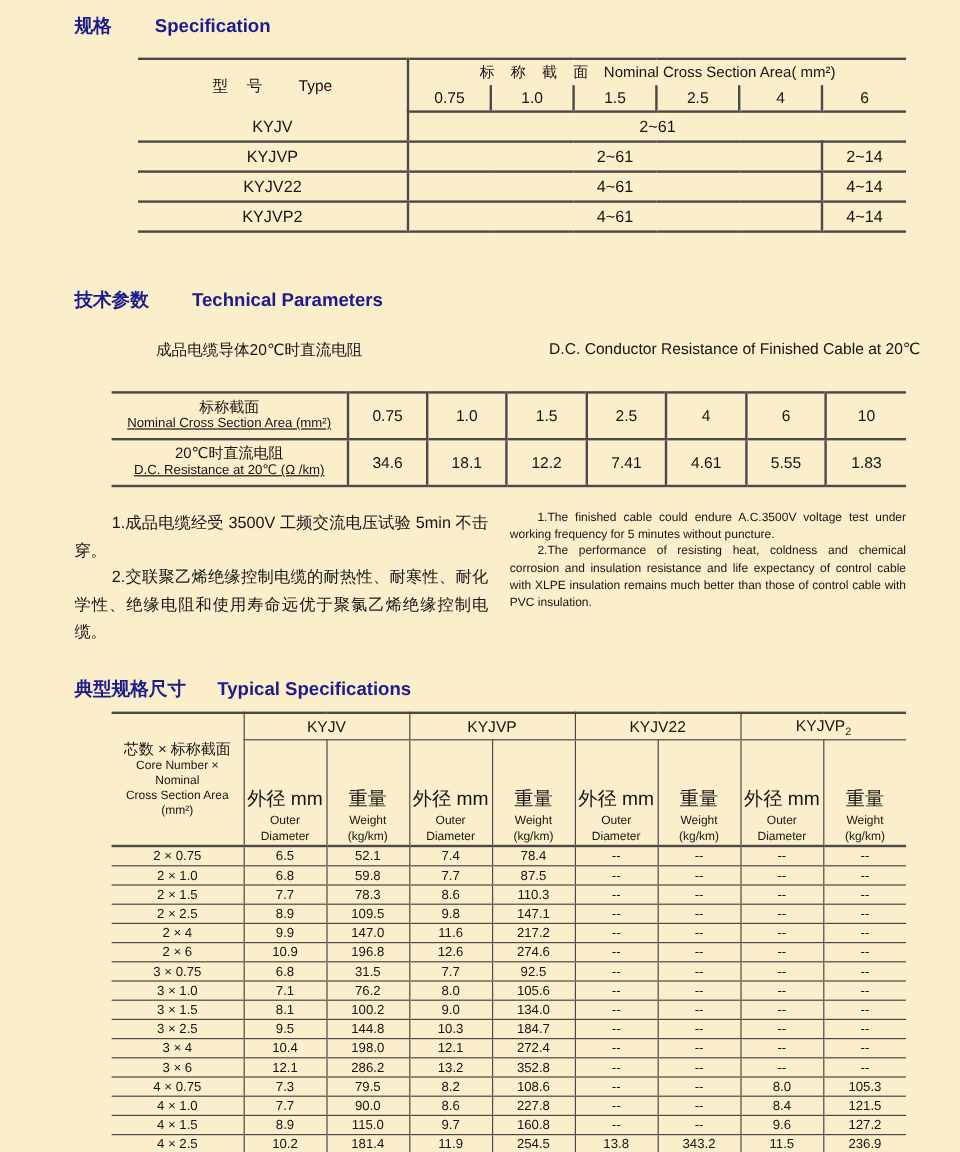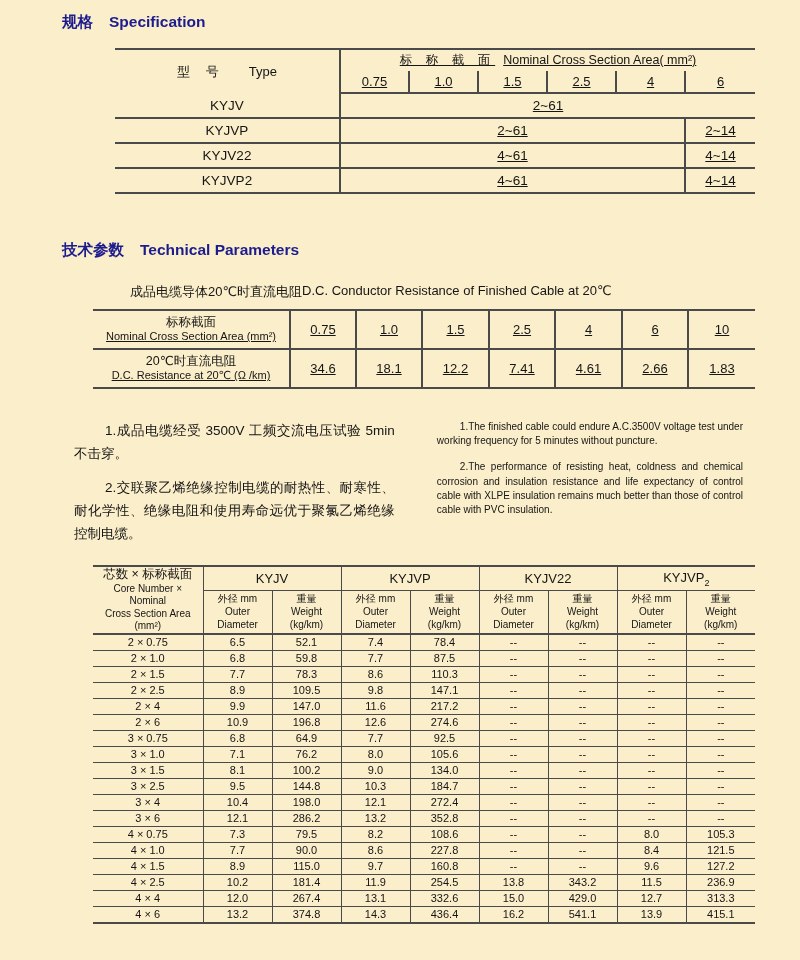--- a/index.html
+++ b/index.html
@@ -13,92 +13,92 @@
   .page{
     position:relative;
     width:800px;height:960px;
     background:var(--bg);
     overflow:hidden;
     color:var(--ink);
     font-family:"Liberation Sans","DejaVu Sans",sans-serif;
   }
   
   .heading{
-    display:flex;align-items:baseline;gap:16px;
+    display:flex;align-items:baseline;gap:36px;
     margin-left:62px;
     color:var(--navy);
     font-weight:bold;
     font-size:15.5px;
   }
   .sec1 .heading{padding-top:12px;}
   
   table{border-collapse:collapse;table-layout:fixed;}
   td{
     text-align:center;vertical-align:middle;
     padding:0 2px;
     color:var(--ink);
   }
-  .vl{border-left:2px solid var(--bd);text-decoration:underline;}
+  .vl{border-left:2px solid var(--bd);}
   .vl1{border-left:1px solid var(--bd);}
 
   
   .spec-table{
     margin:15px 0 0 115px;width:640px;
     border-top:2px solid var(--bd);
     border-bottom:2px solid var(--bd);
   }
   .spec-table td{border-bottom:2px solid var(--bd);font-size:13px;}
   .spec-table thead tr:first-child td{height:21px;border-bottom:none;}
   .spec-table thead td.nominal-head{border-bottom:2px solid var(--bd);}
   .spec-table thead tr:nth-child(2) td{height:21px;}
   .spec-table tbody td{height:23px;font-size:13.5px;}
   .type-head span.cn{letter-spacing:6px;margin-right:24px;}
   .nominal-head .cn{letter-spacing:5px;margin-right:8px;font-size:12.5px;}
   .nominal-head .en{font-size:12.5px;}
 
   
   .sec2 .heading{margin-top:46px;}
   .tech-subtitle{
-    display:flex;
+    display:flex;justify-content:space-between;
     margin:22px 33px 0 130px;
     font-size:13px;
   }
   .tech-table{
-    margin:8px 0 0 93px;width:662px;
+    margin:25px 0 0 93px;width:662px;
     border-top:2px solid var(--bd);
     border-bottom:2px solid var(--bd);
   }
   .tech-table td{border-bottom:2px solid var(--bd);height:33px;font-size:13px;}
   .tech-table td.lbl{line-height:1.25;padding:2px 2px;}
   .tech-table td.lbl .cn{font-size:12.5px;display:block;}
   .tech-table td.lbl .en{font-size:11px;display:block;text-decoration:underline;}
 
   
   .notes{
     display:flex;gap:18px;
     margin:19px 45px 0 62px;
   }
-  .notes p{margin:12px;text-indent:2.3em;text-align:justify;}
+  .notes p{margin:0;text-indent:2.3em;text-align:justify;}
   .notes .cn-col{width:352px;font-size:13.5px;line-height:1.68;}
   .notes .en-col{width:337px;font-size:10px;line-height:1.42;}
 
   
   .sec3 .heading{margin-top:26px;gap:26px;}
   .typ-table{
     margin:8px 0 0 93px;width:662px;
     border-top:2px solid var(--bd);
     border-bottom:2px solid var(--bd);
   }
   .typ-table td{border-bottom:1px solid var(--bd);}
   .typ-table thead tr.brands td{height:21px;font-size:13px;}
   .typ-table thead tr.subs td{height:36px;line-height:1.3;border-bottom:2px solid var(--bd);}
   .typ-table thead td.corner{line-height:1.25;border-bottom:2px solid var(--bd);}
   .typ-table thead td.corner .cn{font-size:12.5px;display:block;}
   .typ-table thead td.corner .en{font-size:10px;display:block;}
-  .typ-table thead .sub-cn{font-size:10px;display:block;}
+  .typ-table thead .sub-cn{font-size:16px;display:block;margin-top:40px;}
   .typ-table thead .sub-en{font-size:10px;display:block;}
   .typ-table tbody td{height:15px;font-size:11px;padding:0 2px;}
   .typ-table sub{font-size:9px;}
 </style>
 </head>
 <body>
 
 <div class="page">
 
   <div class="sec1">
@@ -195,39 +195,43 @@
         <tr id="tech-row-2">
           <td class="lbl">
             <span class="cn">20℃时直流电阻</span>
             <span class="en">D.C. Resistance at 20℃ (Ω /km)</span>
           </td>
         <td class="vl">34.6</td>
             <td class="vl">18.1</td>
             <td class="vl">12.2</td>
             <td class="vl">7.41</td>
             <td class="vl">4.61</td>
-            <td class="vl">2.66</td>
+            <td class="vl">5.55</td>
             <td class="vl">1.83</td>
           </tr>
       </tbody>
     </table>
 
     <div class="notes">
       <div class="cn-col">
         <p>1.成品电缆经受 3500V 工频交流电压试验 5min 不击穿。</p>
         <p>2.交联聚乙烯绝缘控制电缆的耐热性、耐寒性、耐化学性、绝缘电阻和使用寿命远优于聚氯乙烯绝缘控制电缆。</p>
       </div>
       <div class="en-col">
         <p>1.The finished cable could endure A.C.3500V voltage test under working frequency for 5 minutes without puncture.</p>
         <p>2.The performance of resisting heat, coldness and chemical corrosion and insulation resistance and life expectancy of control cable with XLPE insulation remains much better than those of control cable with PVC insulation.</p>
       </div>
     </div>
   </div>
 
   <div class="sec3">
+    <div class="heading">
+      <span>典型规格尺寸</span>
+      <span>Typical Specifications</span>
+    </div>
     <table class="typ-table">
       <colgroup>
         <col style="width:110px">
         <col style="width:69px">
           <col style="width:69px">
           <col style="width:69px">
           <col style="width:69px">
         <col style="width:69px">
           <col style="width:69px">
           <col style="width:69px">
@@ -343,21 +347,21 @@
             <td class="vl1">12.6</td>
             <td class="vl1">274.6</td>
             <td class="vl1">--</td>
             <td class="vl1">--</td>
             <td class="vl1">--</td>
             <td class="vl1">--</td>
           </tr>
           <tr>
             <td>3 × 0.75</td>
             <td class="vl1">6.8</td>
-            <td class="vl1">64.9</td>
+            <td class="vl1">31.5</td>
             <td class="vl1">7.7</td>
             <td class="vl1">92.5</td>
             <td class="vl1">--</td>
             <td class="vl1">--</td>
             <td class="vl1">--</td>
             <td class="vl1">--</td>
           </tr>
           <tr>
             <td>3 × 1.0</td>
             <td class="vl1">7.1</td>

